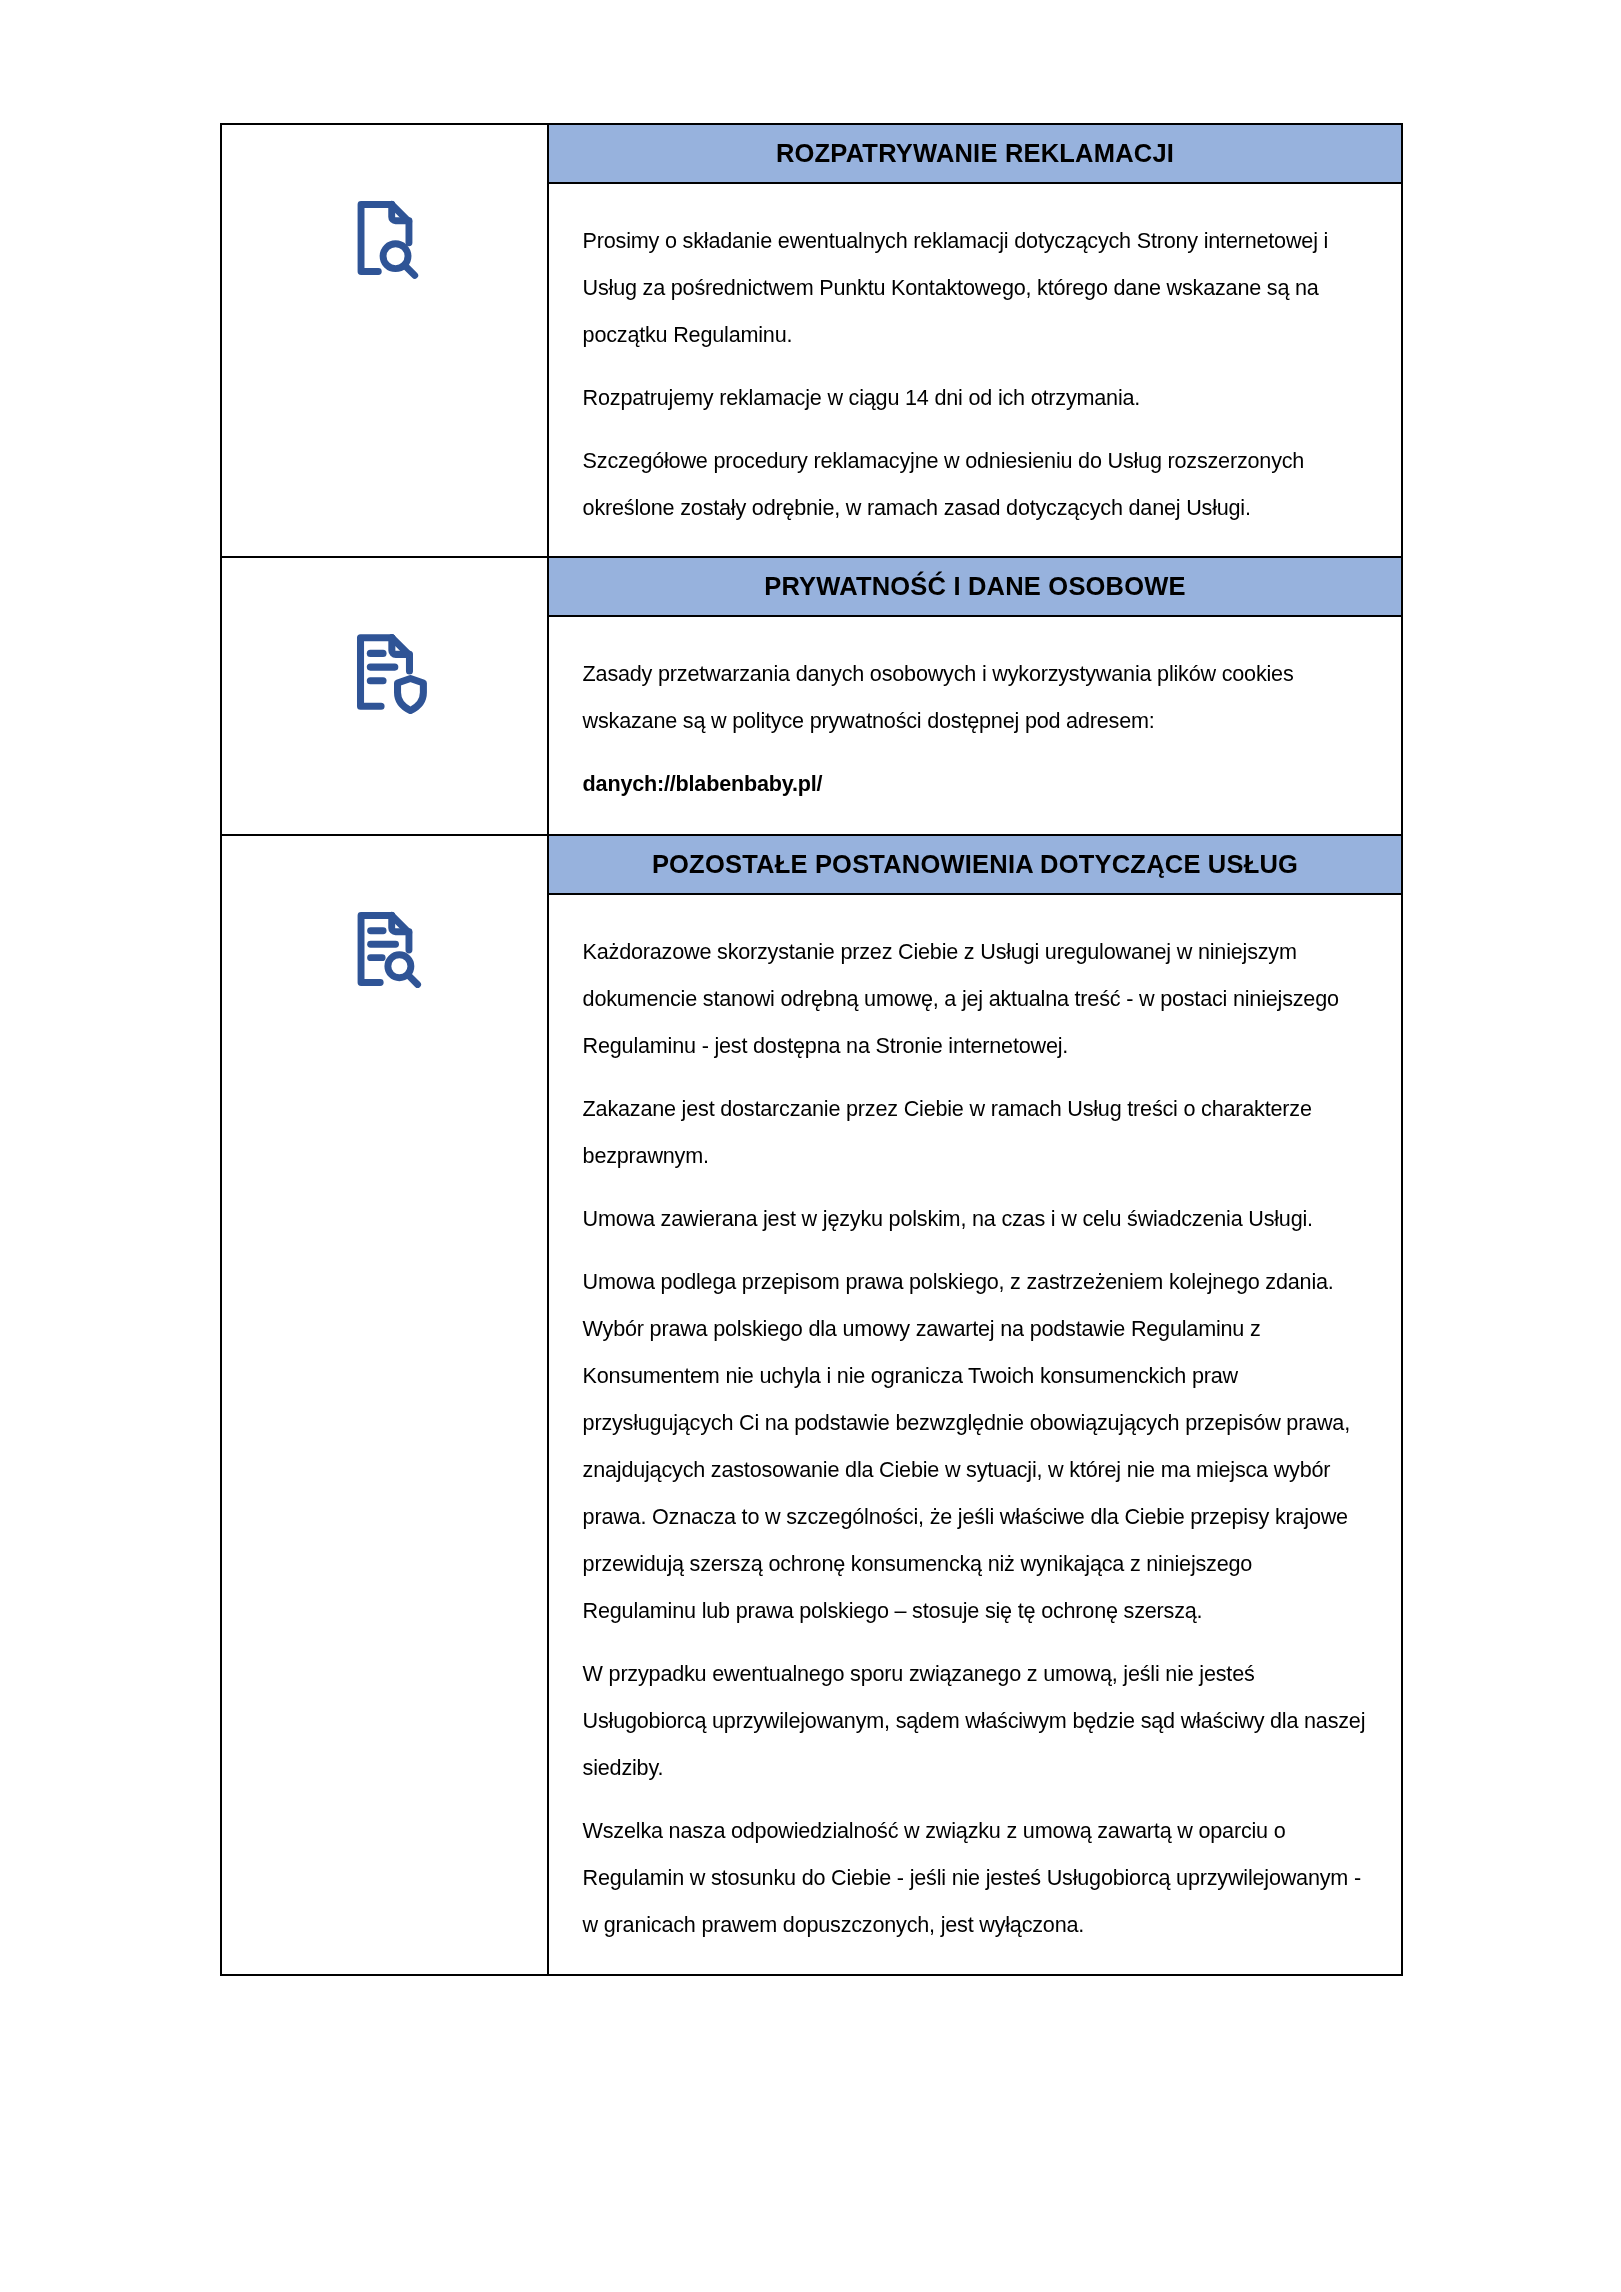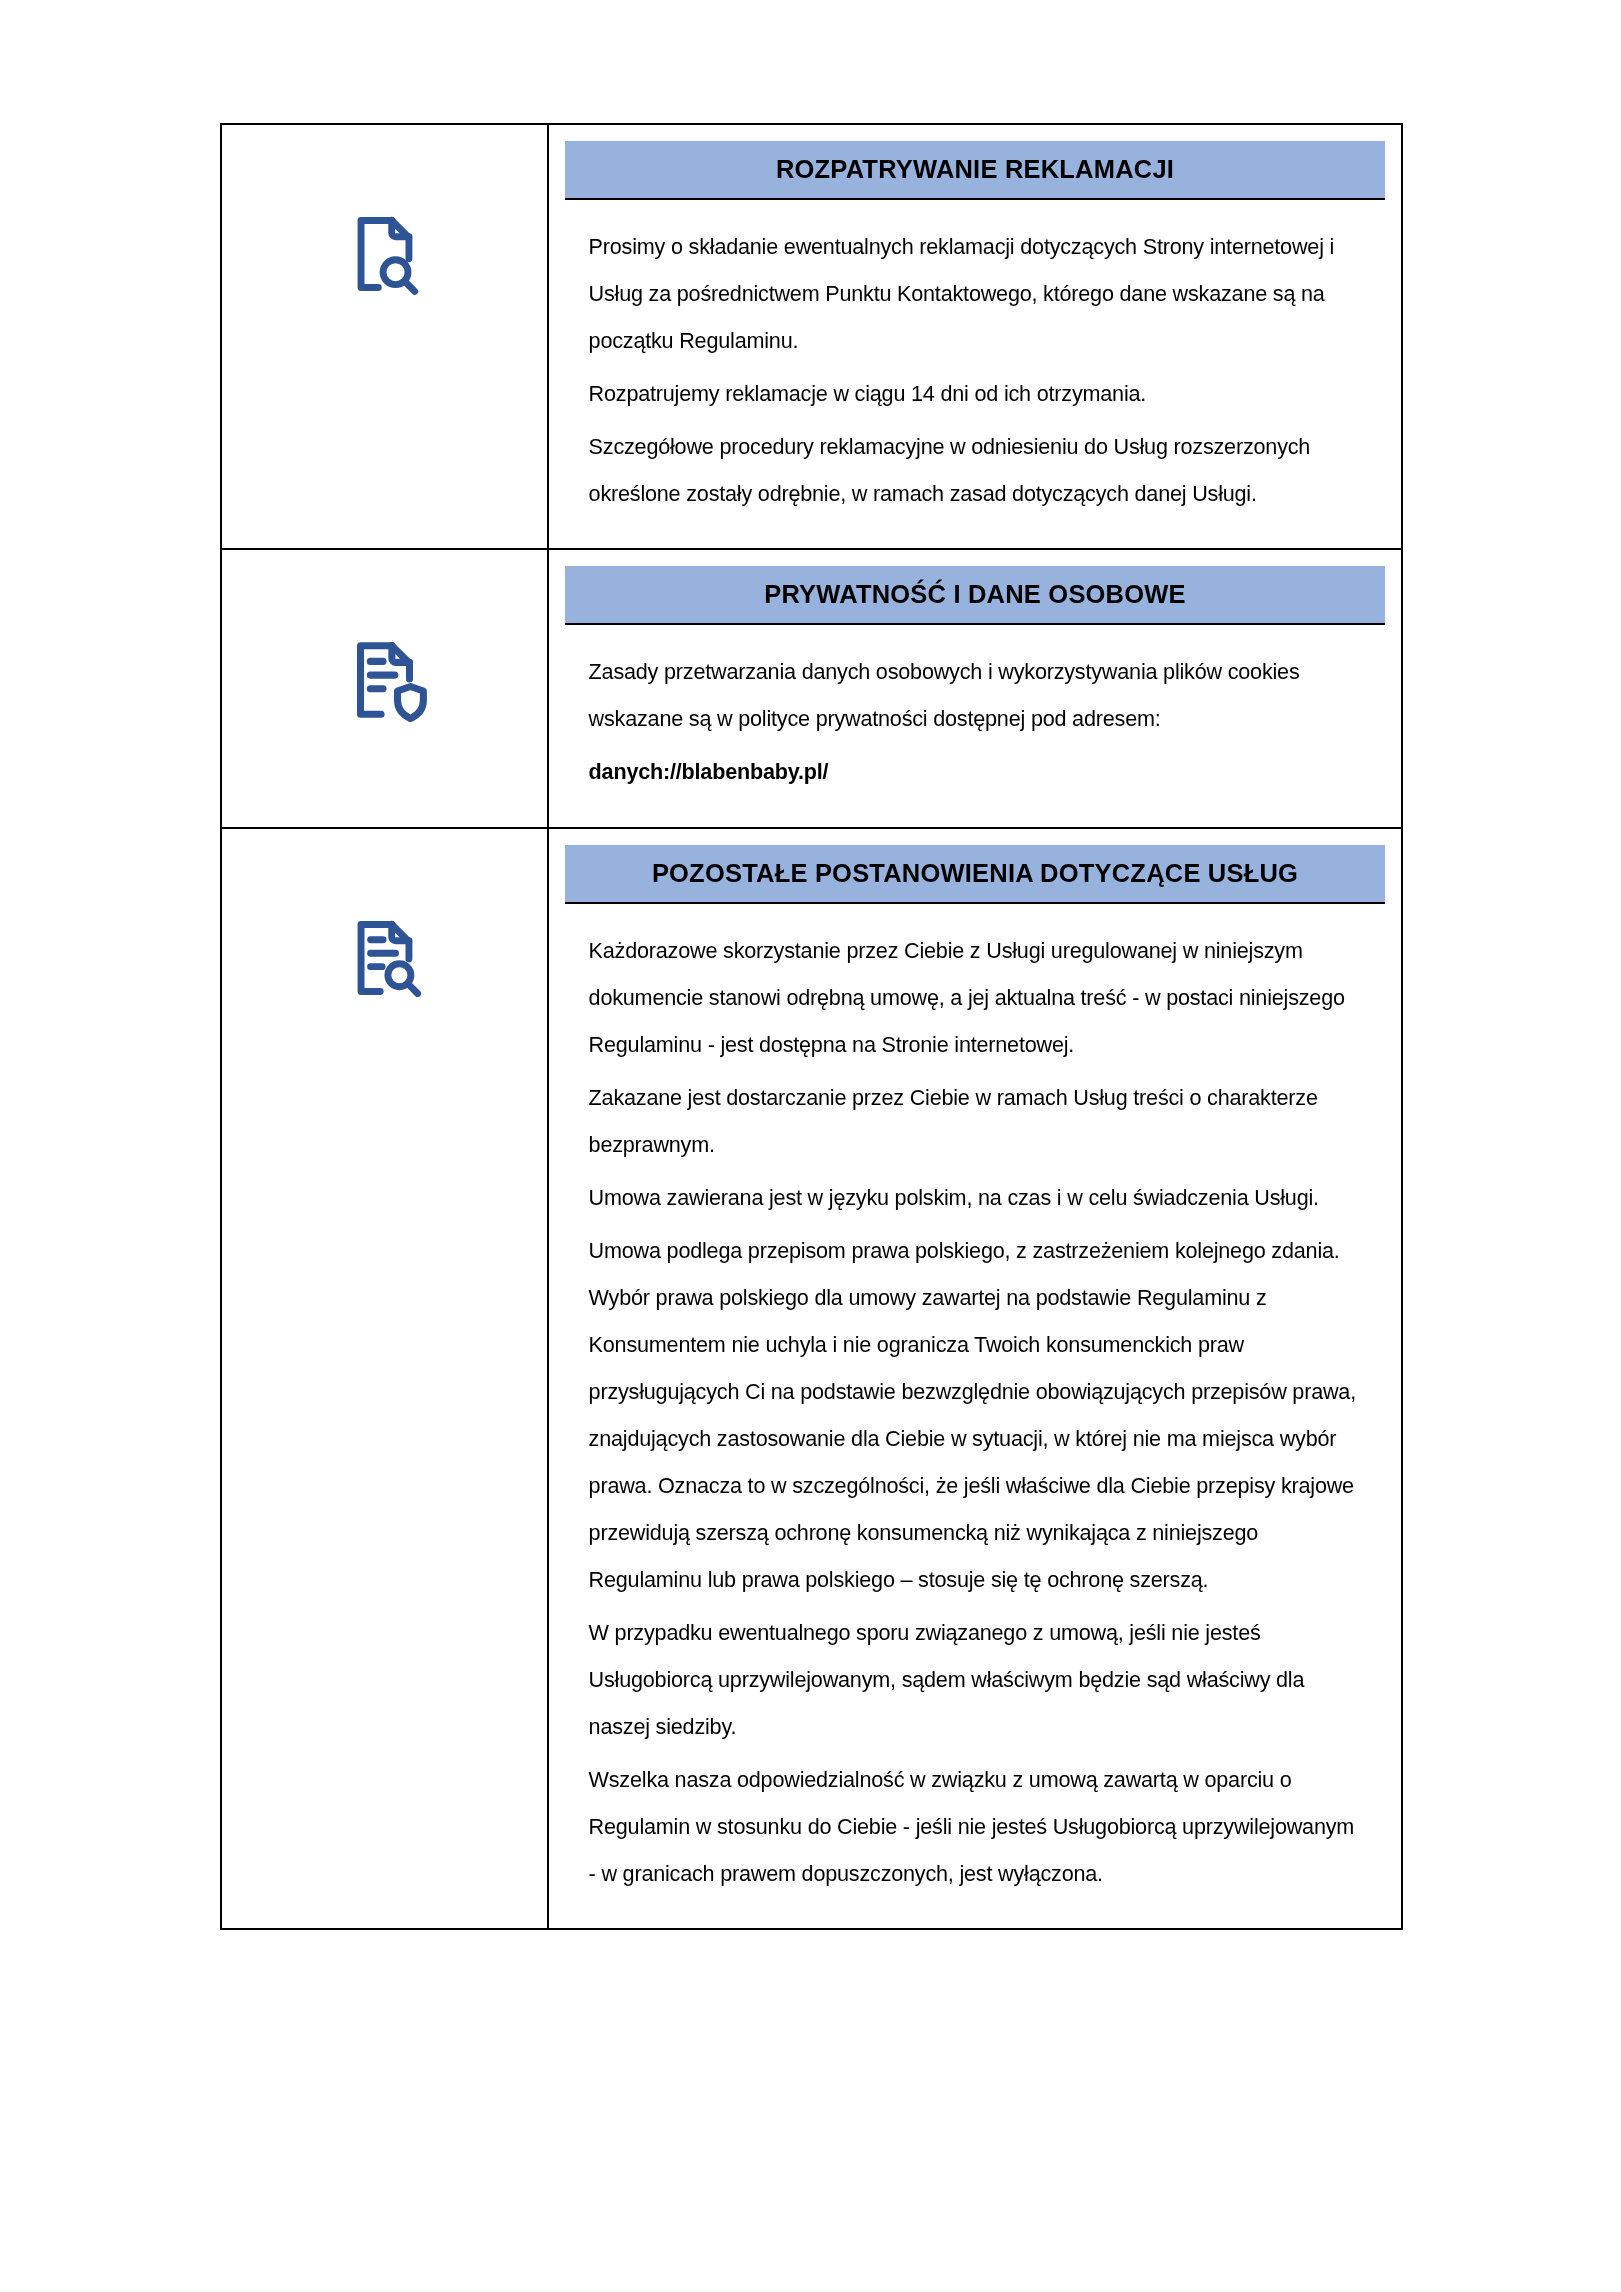--- a/index.html
+++ b/index.html
@@ -12,21 +12,21 @@
   }
   table.doc {
     position: absolute;
     left: 220px; top: 123px;
     width: 1181px;
     border-collapse: collapse;
     table-layout: fixed;
   }
   table.doc td {
     border: 2.9px solid #000000;
-    padding: 16px;
+    padding: 0;
     vertical-align: top;
   }
   col.icon-col { width: 327px; }
   col.text-col { width: 854px; }
 
   td.icon-cell { text-align: center; }
   .icon-wrap { margin-top: 67px; display: inline-block; }
   .icon-wrap svg { display: block; }
 
   .section-header {
@@ -36,21 +36,21 @@
     display: flex; align-items: center; justify-content: center;
     font-size: 25.5px; font-weight: bold;
     letter-spacing: 0.2px;
   }
   .section-body {
     padding: 16.7px 17.6px 9.8px 17.6px;
     font-size: 21.6px;
     line-height: 47px;
     letter-spacing: -0.2px;
   }
-  .section-body p { margin: 6px; }
+  .section-body p { margin: 16px; }
   .bold-url { font-weight: bold; }
 
   tr.row-1 { height: 416px; }
   tr.row-2 { height: 278px; }
   tr.row-3 { height: 1054px; }
   tr.footer-row { height: 137px; }
 
   td.footer-cell {
     background: #F3F3F3;
     vertical-align: middle;

